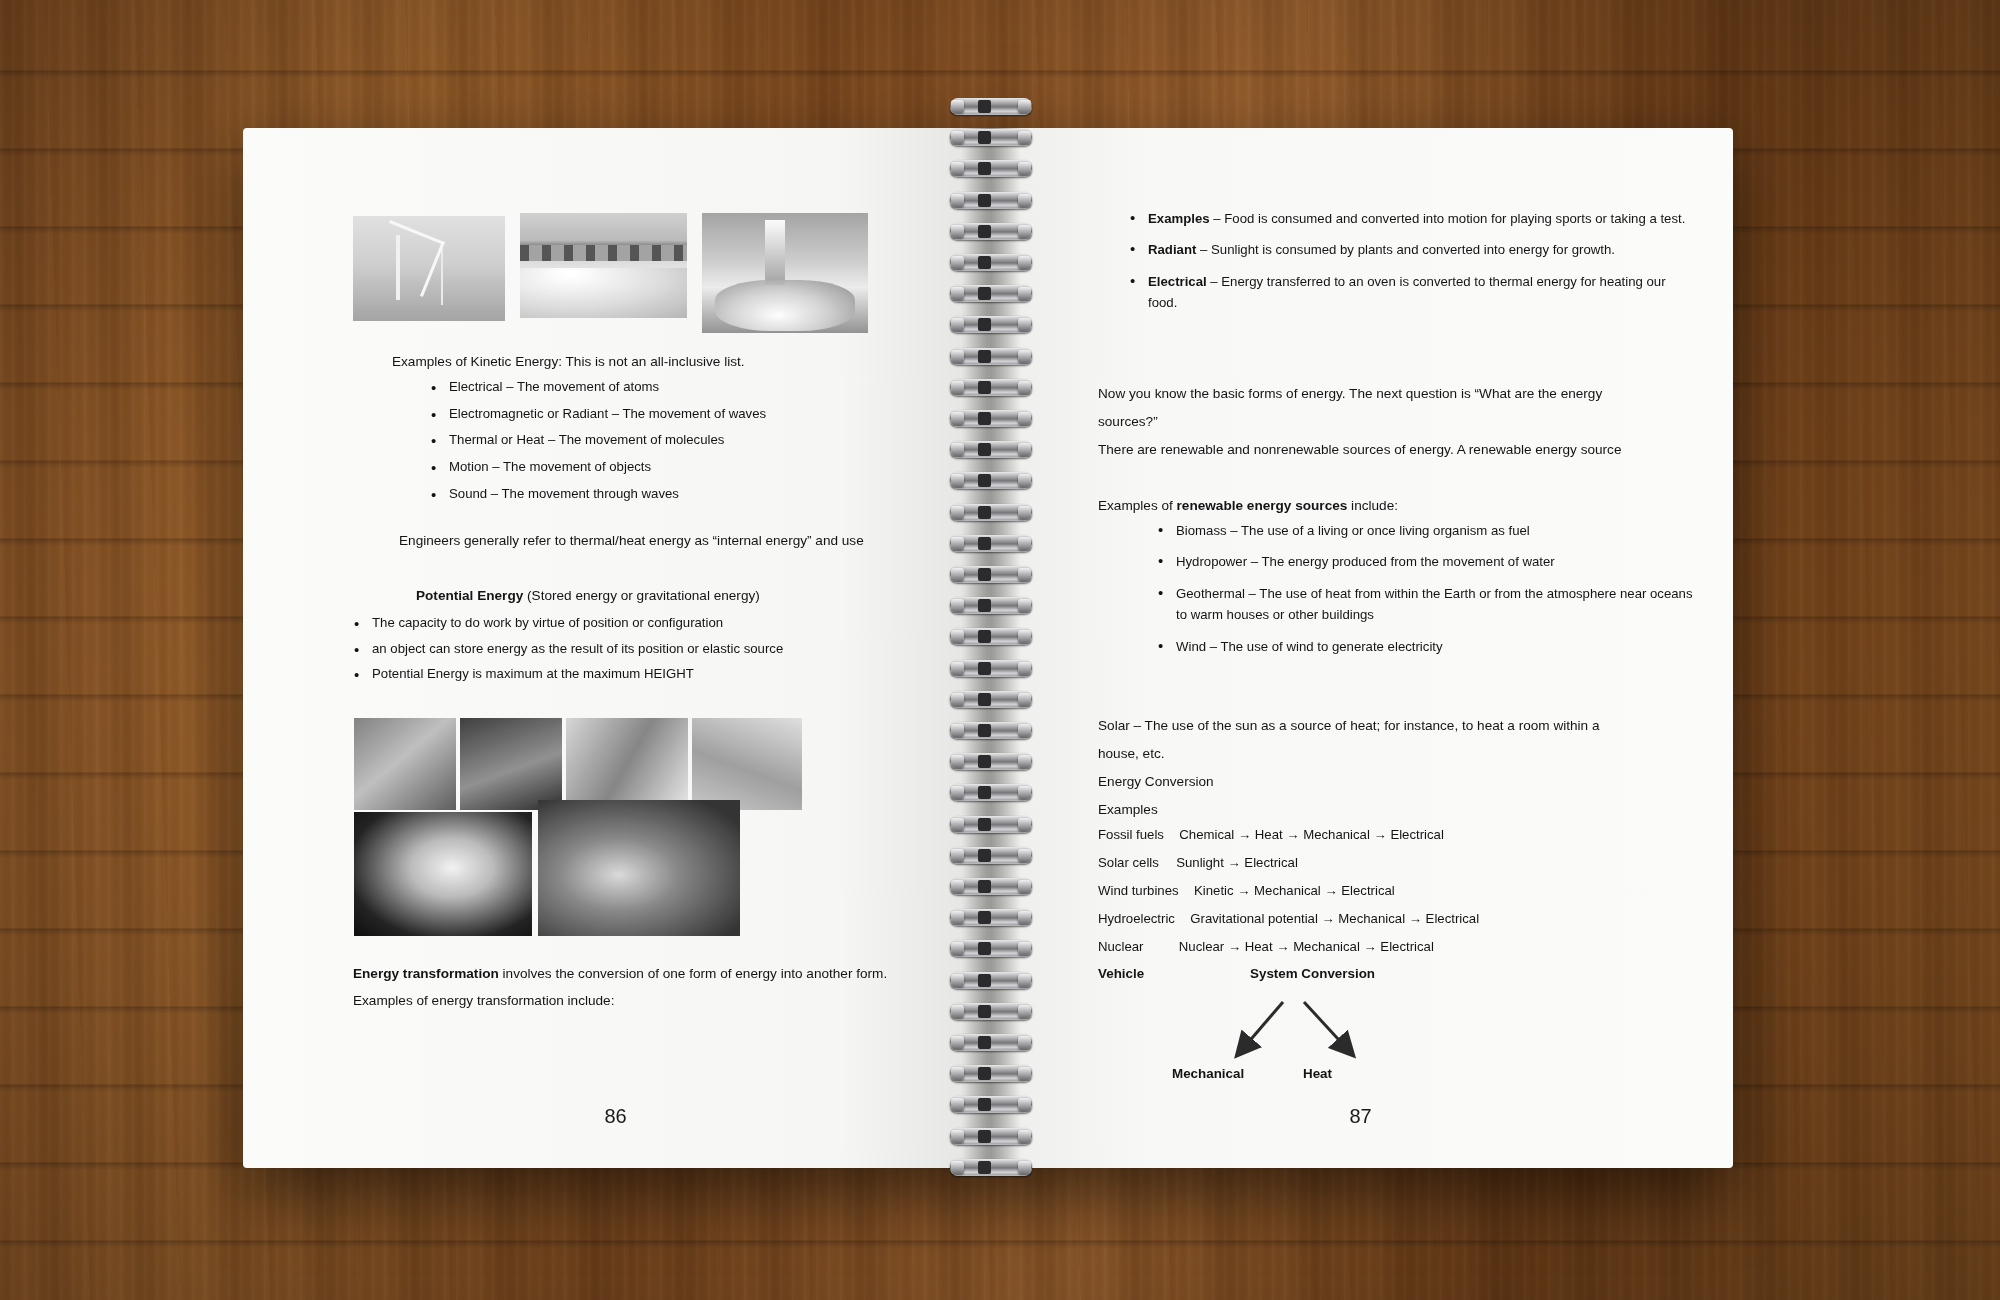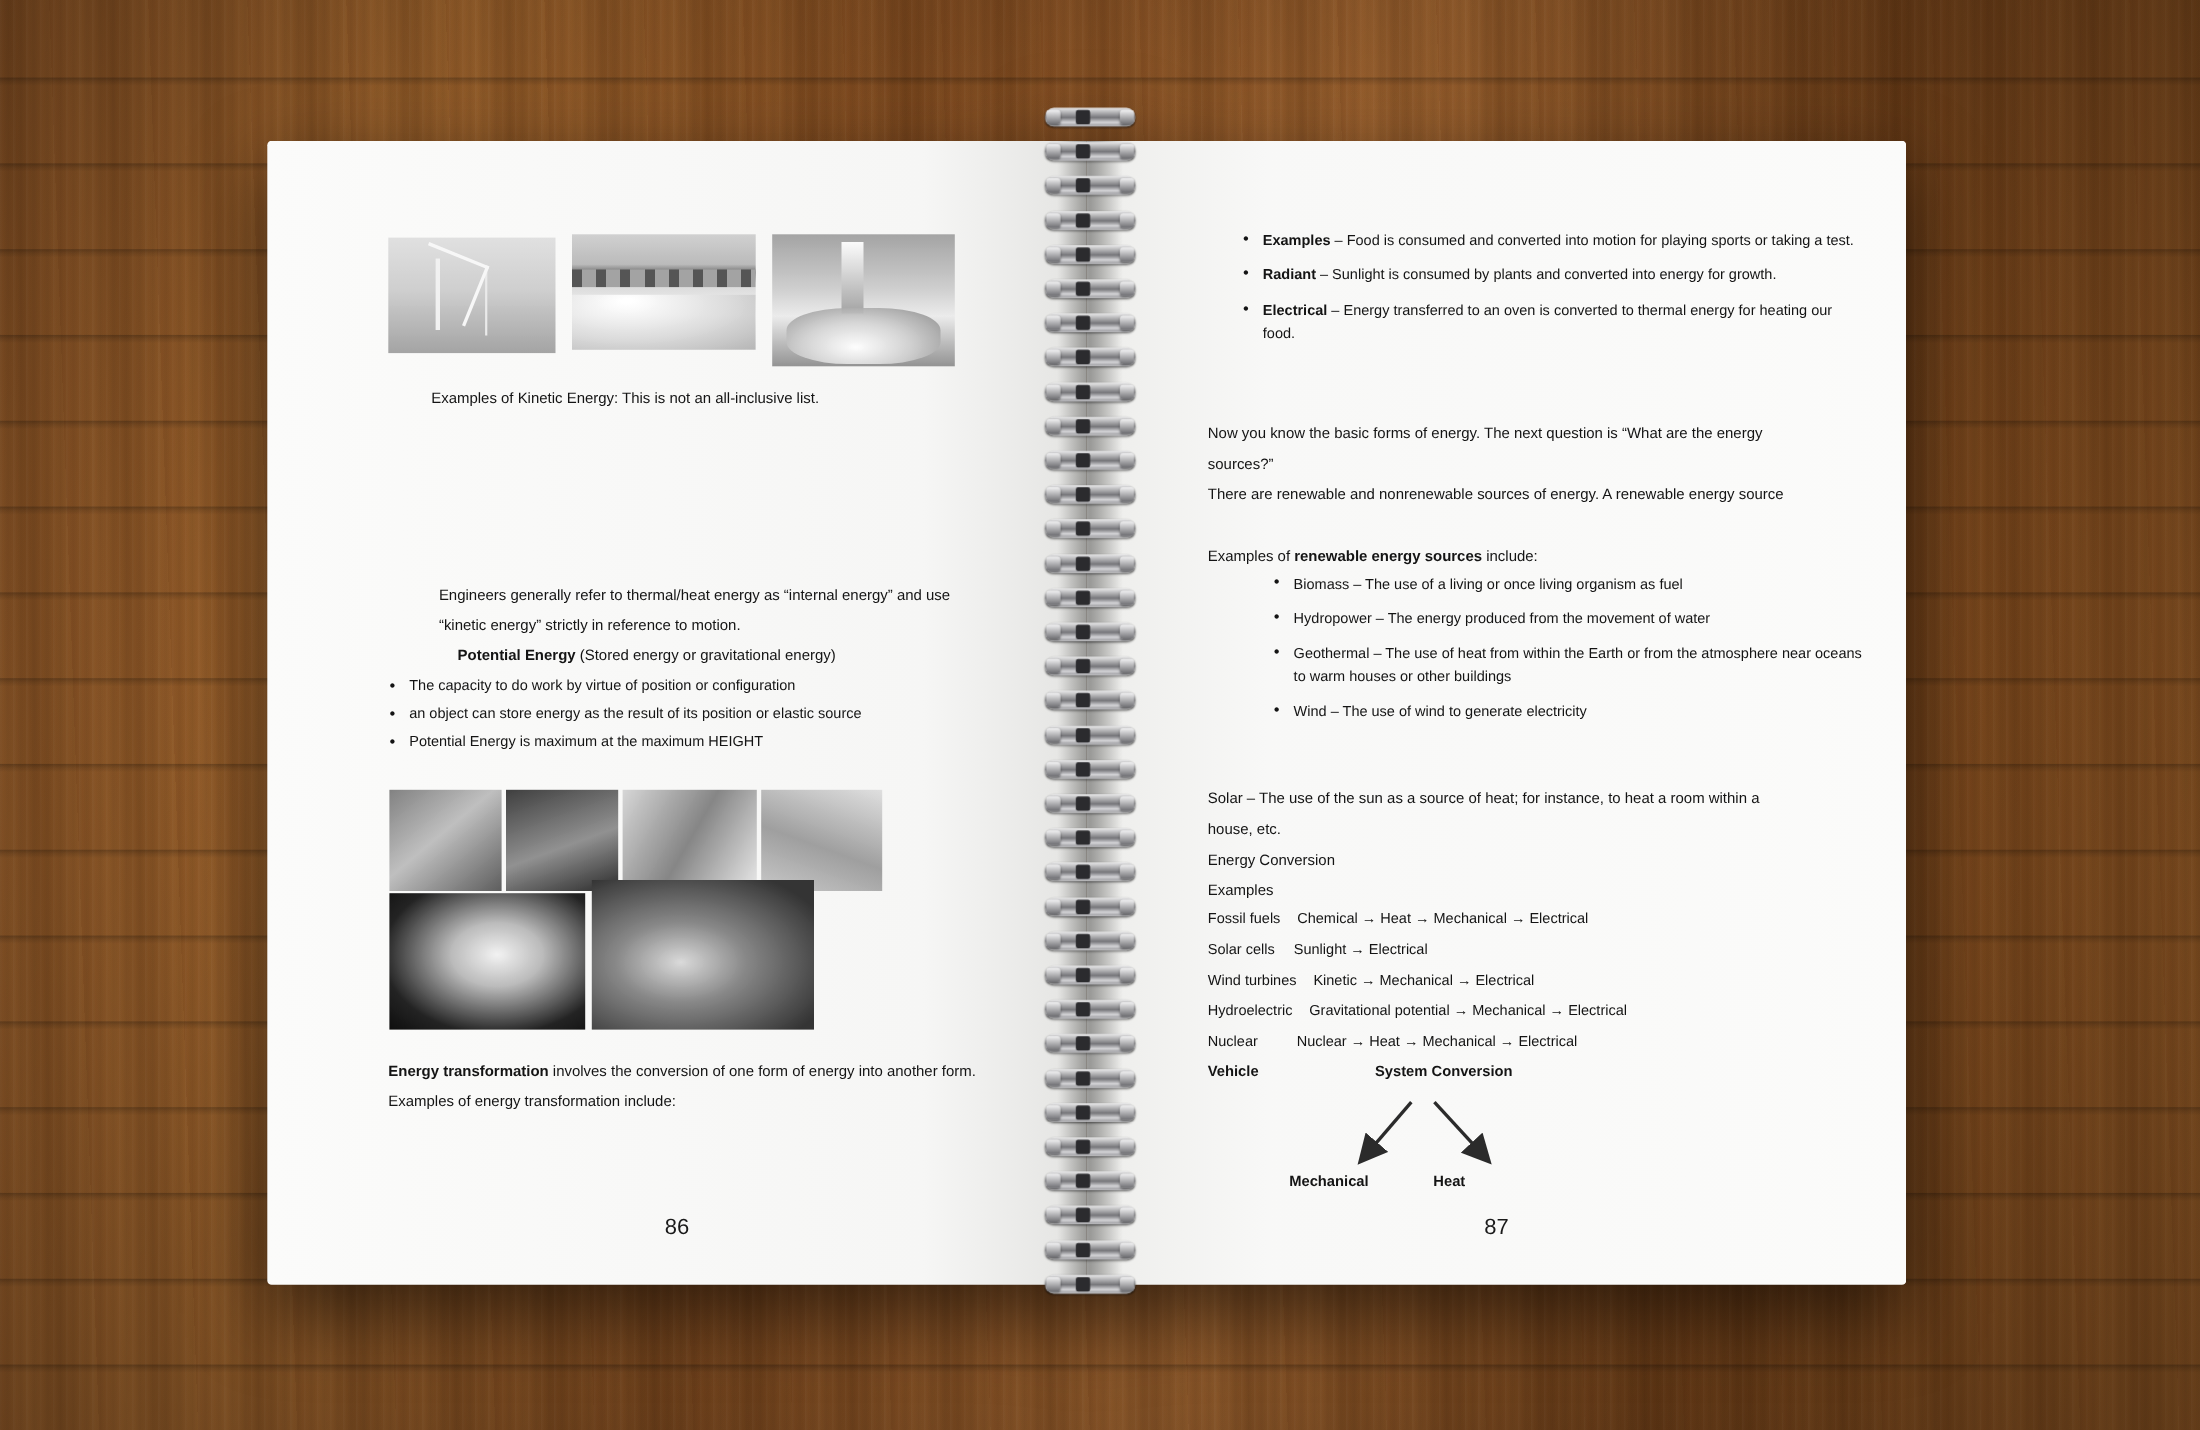--- a/index.html
+++ b/index.html
@@ -274,23 +274,29 @@
 
   <div class="page left">
     <div class="content">
 
       <div class="photo ph-turbine" style="left:110px; top:88px; width:152px; height:105px;"></div>
       <div class="photo ph-dam" style="left:277px; top:85px; width:167px; height:105px;"></div>
       <div class="photo ph-rocket" style="left:459px; top:85px; width:166px; height:120px;"></div>
 
       <div class="tx body14" style="left:149px; top:224px; width:520px;">Examples of Kinetic Energy: This is not an all-inclusive list.</div>
 
+      <ul class="bullet-list" style="left:184px; top:246px; width:500px;">
+        <li>Electrical – The movement of atoms</li>
+        <li>Electromagnetic or Radiant – The movement of waves</li>
+        <li>Thermal or Heat – The movement of molecules</li>
+        <li>Motion – The movement of objects</li>
+        <li>Sound – The movement through waves</li>
+      </ul>
 
       <div class="tx body14" style="left:156px; top:403px; width:560px;">Engineers generally refer to thermal/heat energy as “internal energy” and use</div>
-      <div class="tx body14" style="left:156px; top:431px; width:560px;">“kinetic energy” strictly in reference to motion.</div>
 
       <div class="tx body14" style="left:173px; top:458px; width:560px;">
         <span class="b">Potential Energy</span><span> (Stored energy or gravitational energy)</span>
       </div>
 
       <ul class="bullet-list tight" style="left:107px; top:482px; width:580px;">
         <li style="line-height:1.95">The capacity to do work by virtue of position or configuration</li>
         <li style="line-height:1.95">an object can store energy as the result of its position or elastic source</li>
         <li style="line-height:1.95">Potential Energy is maximum at the maximum HEIGHT</li>
       </ul>

